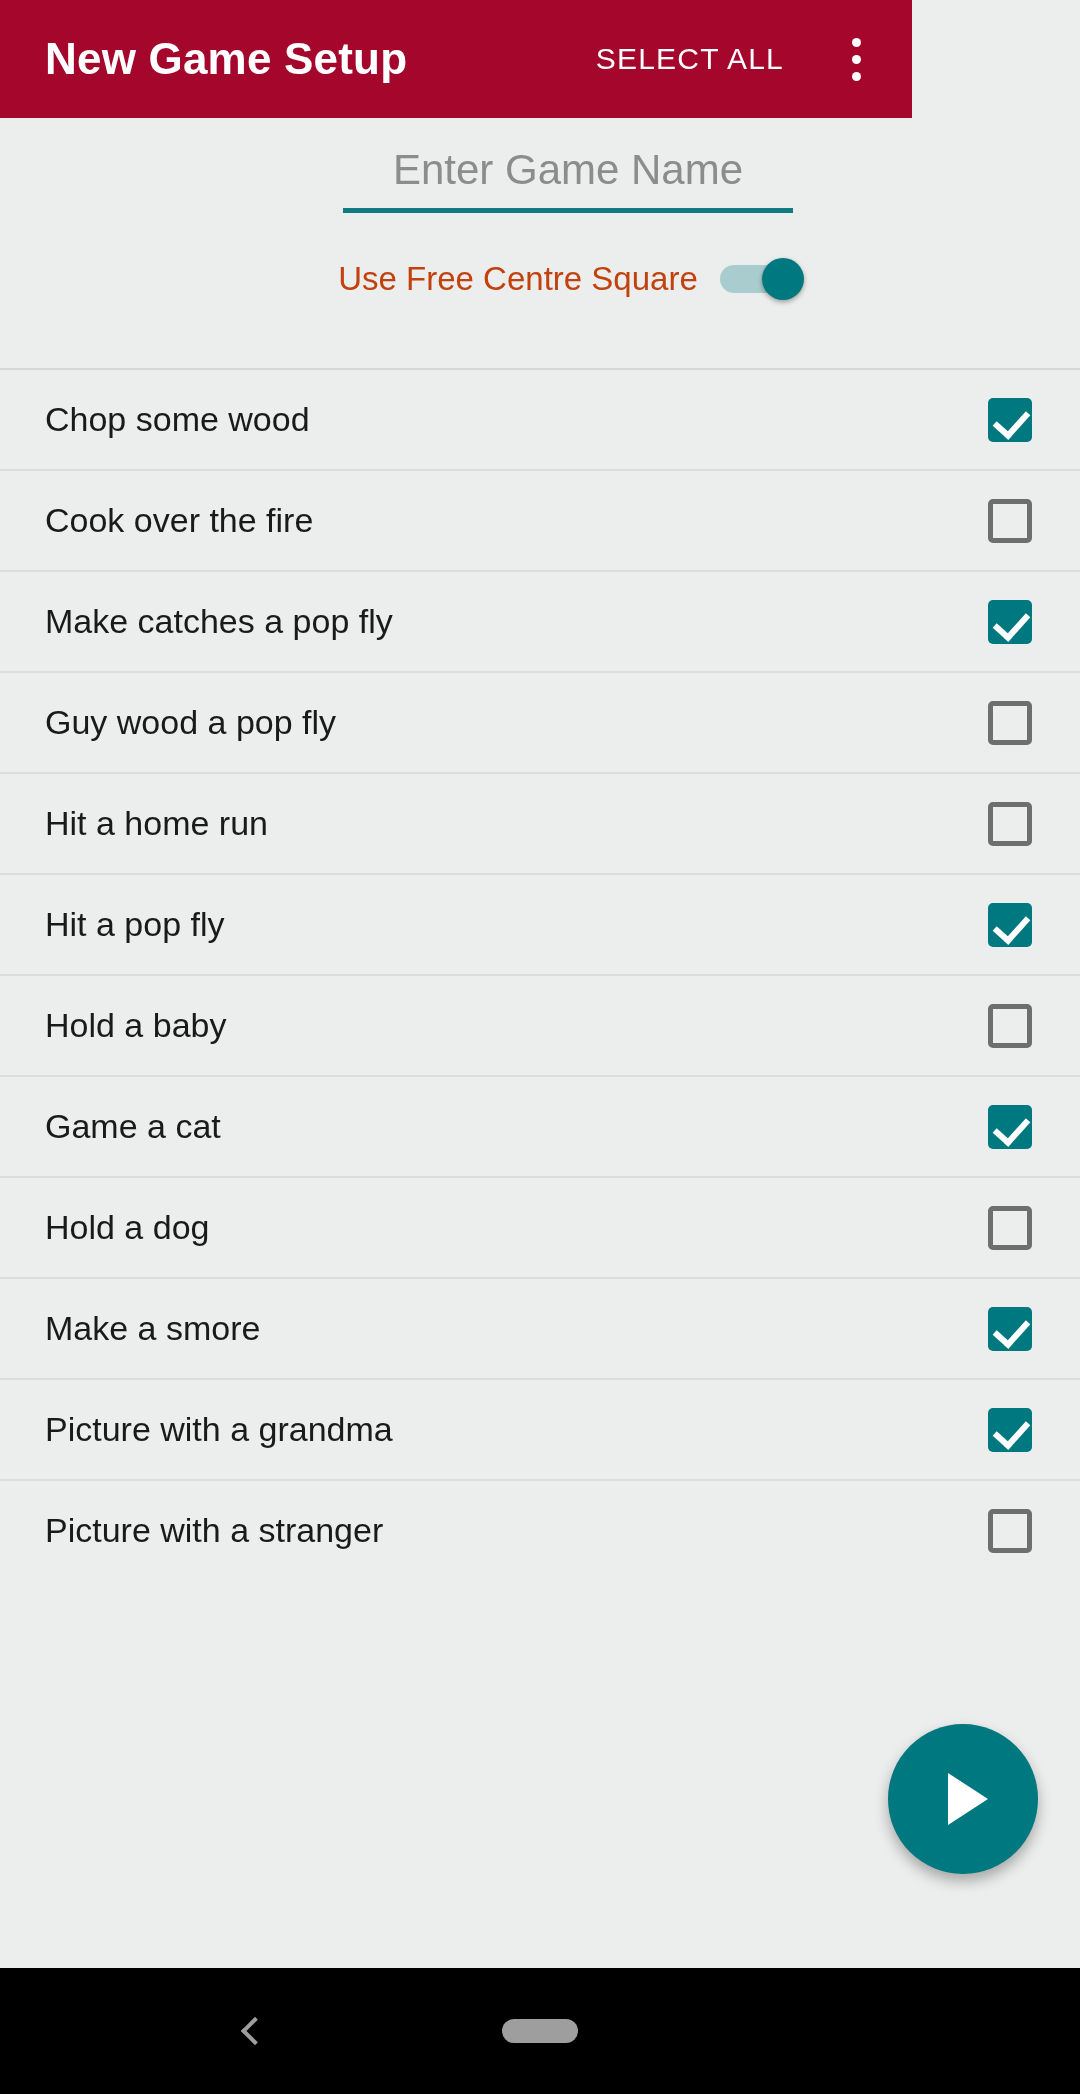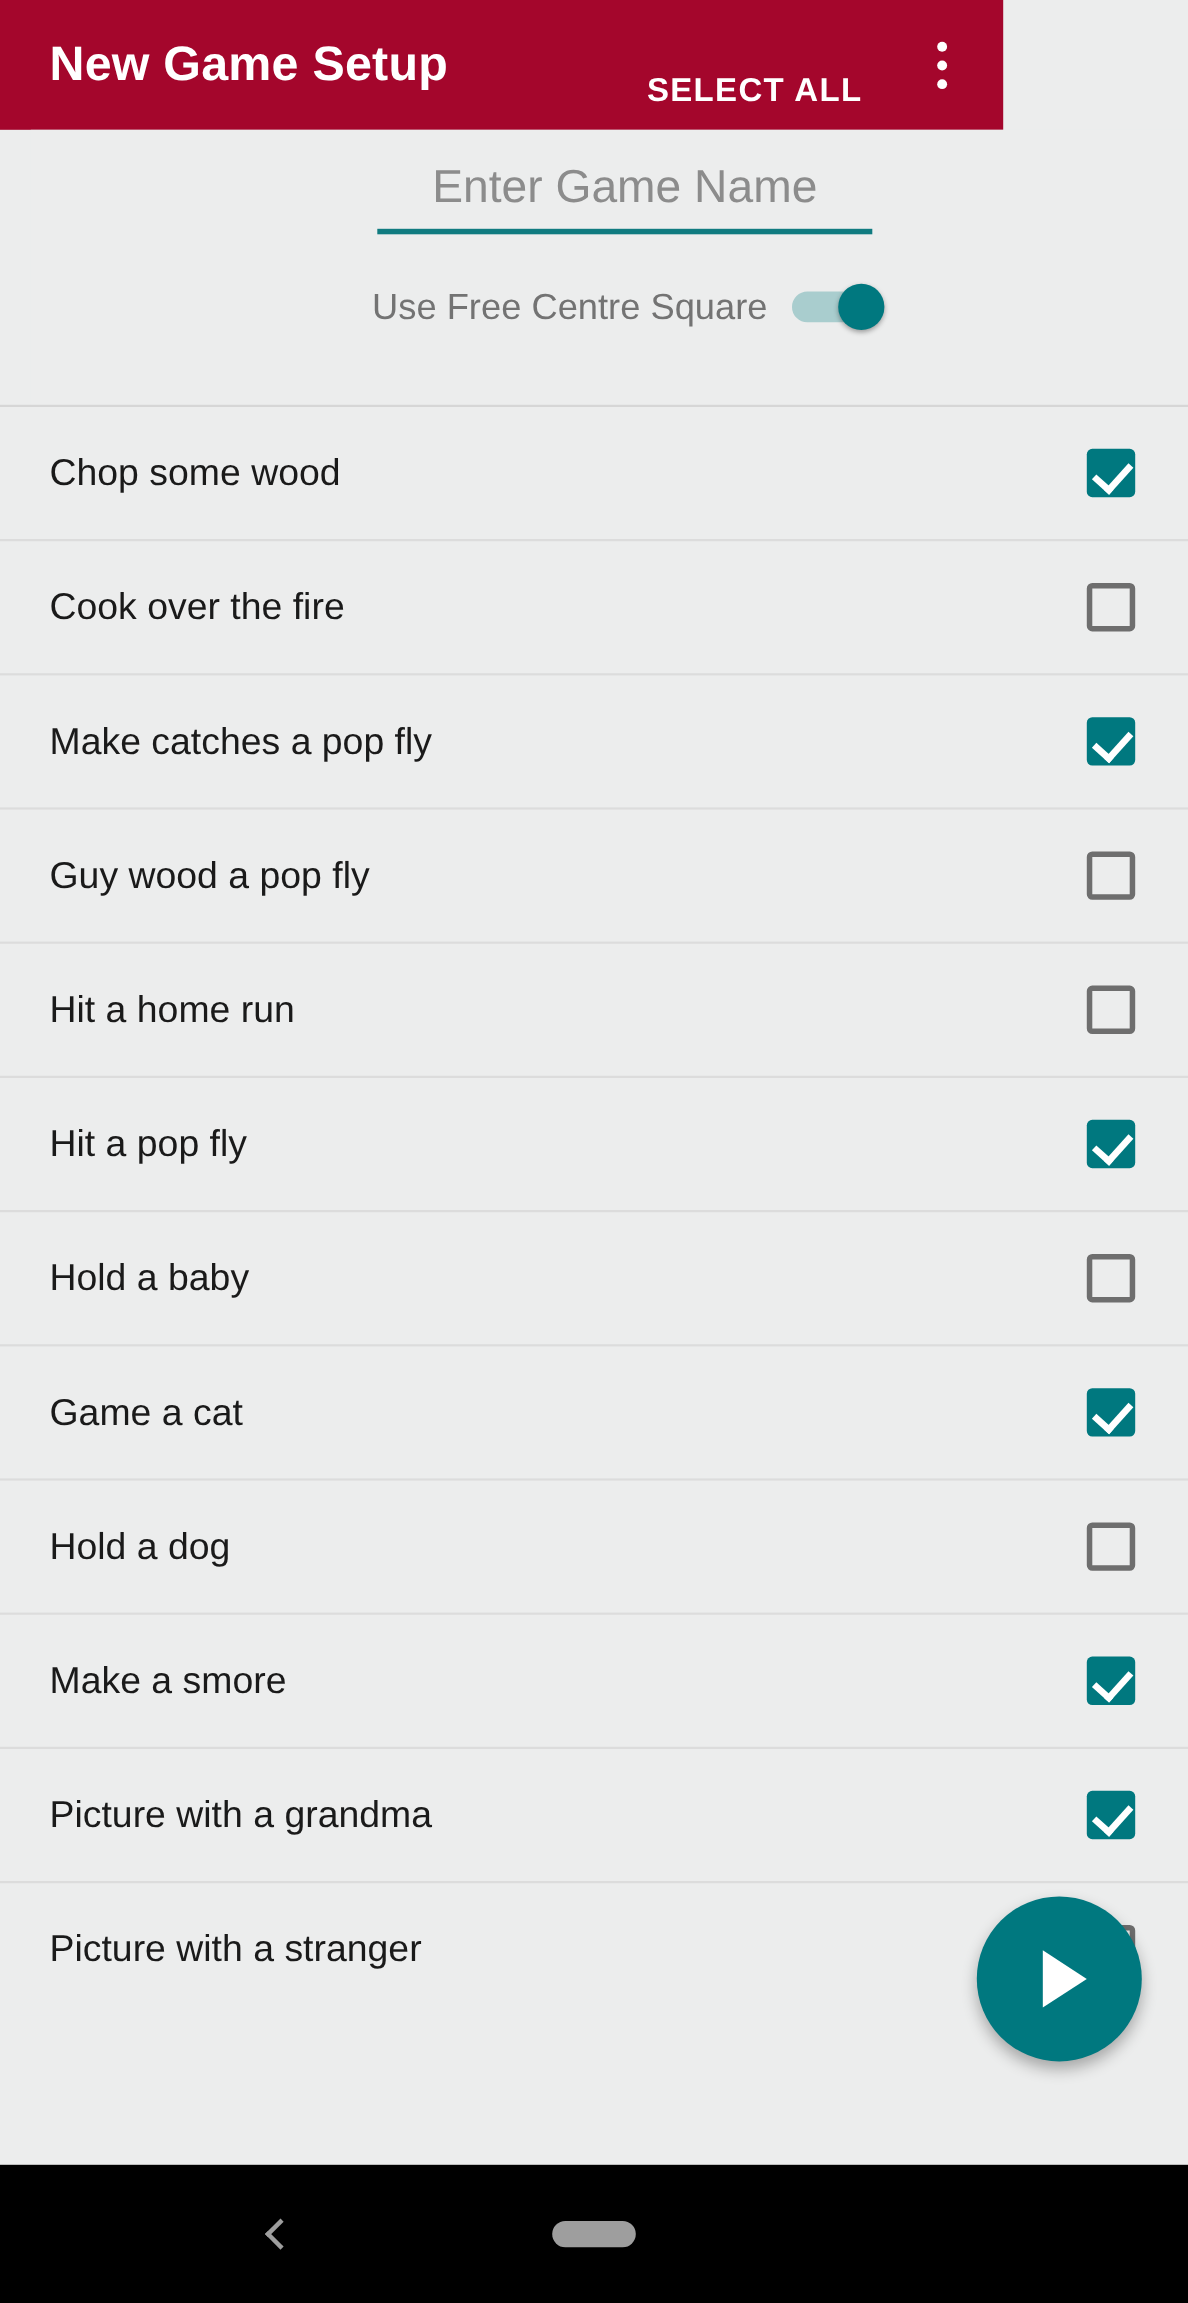--- a/index.html
+++ b/index.html
@@ -39,28 +39,27 @@
     letter-spacing: 0.2px;
     white-space: nowrap;
   }
   .appbar-action {
     position: absolute;
     right: 128px;
     top: 50%;
     transform: translateY(-50%);
     color: #ffffff;
     font-size: 30px;
-    font-weight: bold;
+    font-weight: normal;
     letter-spacing: 1.2px;
     white-space: nowrap;
     background: none;
     border: none;
     font-family: "Liberation Sans", sans-serif;
     cursor: pointer;
-    margin-top: 24px;
   }
   .overflow-btn {
     position: absolute;
     right: 20px;
     top: 50%;
     transform: translateY(-50%);
     width: 72px;
     height: 72px;
     display: flex;
     flex-direction: column;
@@ -116,21 +115,21 @@
     position: absolute;
     left: 0; right: 0;
     top: 140px;
     display: flex;
     align-items: center;
     justify-content: center;
     gap: 22px;
   }
   .toggle-label {
     font-size: 33px;
-    color: #737373;
+    color: #c2410c;
     white-space: nowrap;
   }
   .switch {
     position: relative;
     width: 78px;
     height: 42px;
     cursor: pointer;
   }
   .switch .track {
     position: absolute;
@@ -151,21 +150,21 @@
   }
 
   
   .list {
     position: absolute;
     top: 368px; left: 0;
     width: 1080px;
   }
   .row {
     position: relative;
-    height: 122px;
+    height: 101px;
     border-top: 2px solid #dcdcdc;
     display: flex;
     align-items: center;
     background: #eceded;
     cursor: pointer;
   }
   .row:first-child { border-top: 2px solid #d6d6d6; }
   .row-label {
     position: absolute;
     left: 45px;

